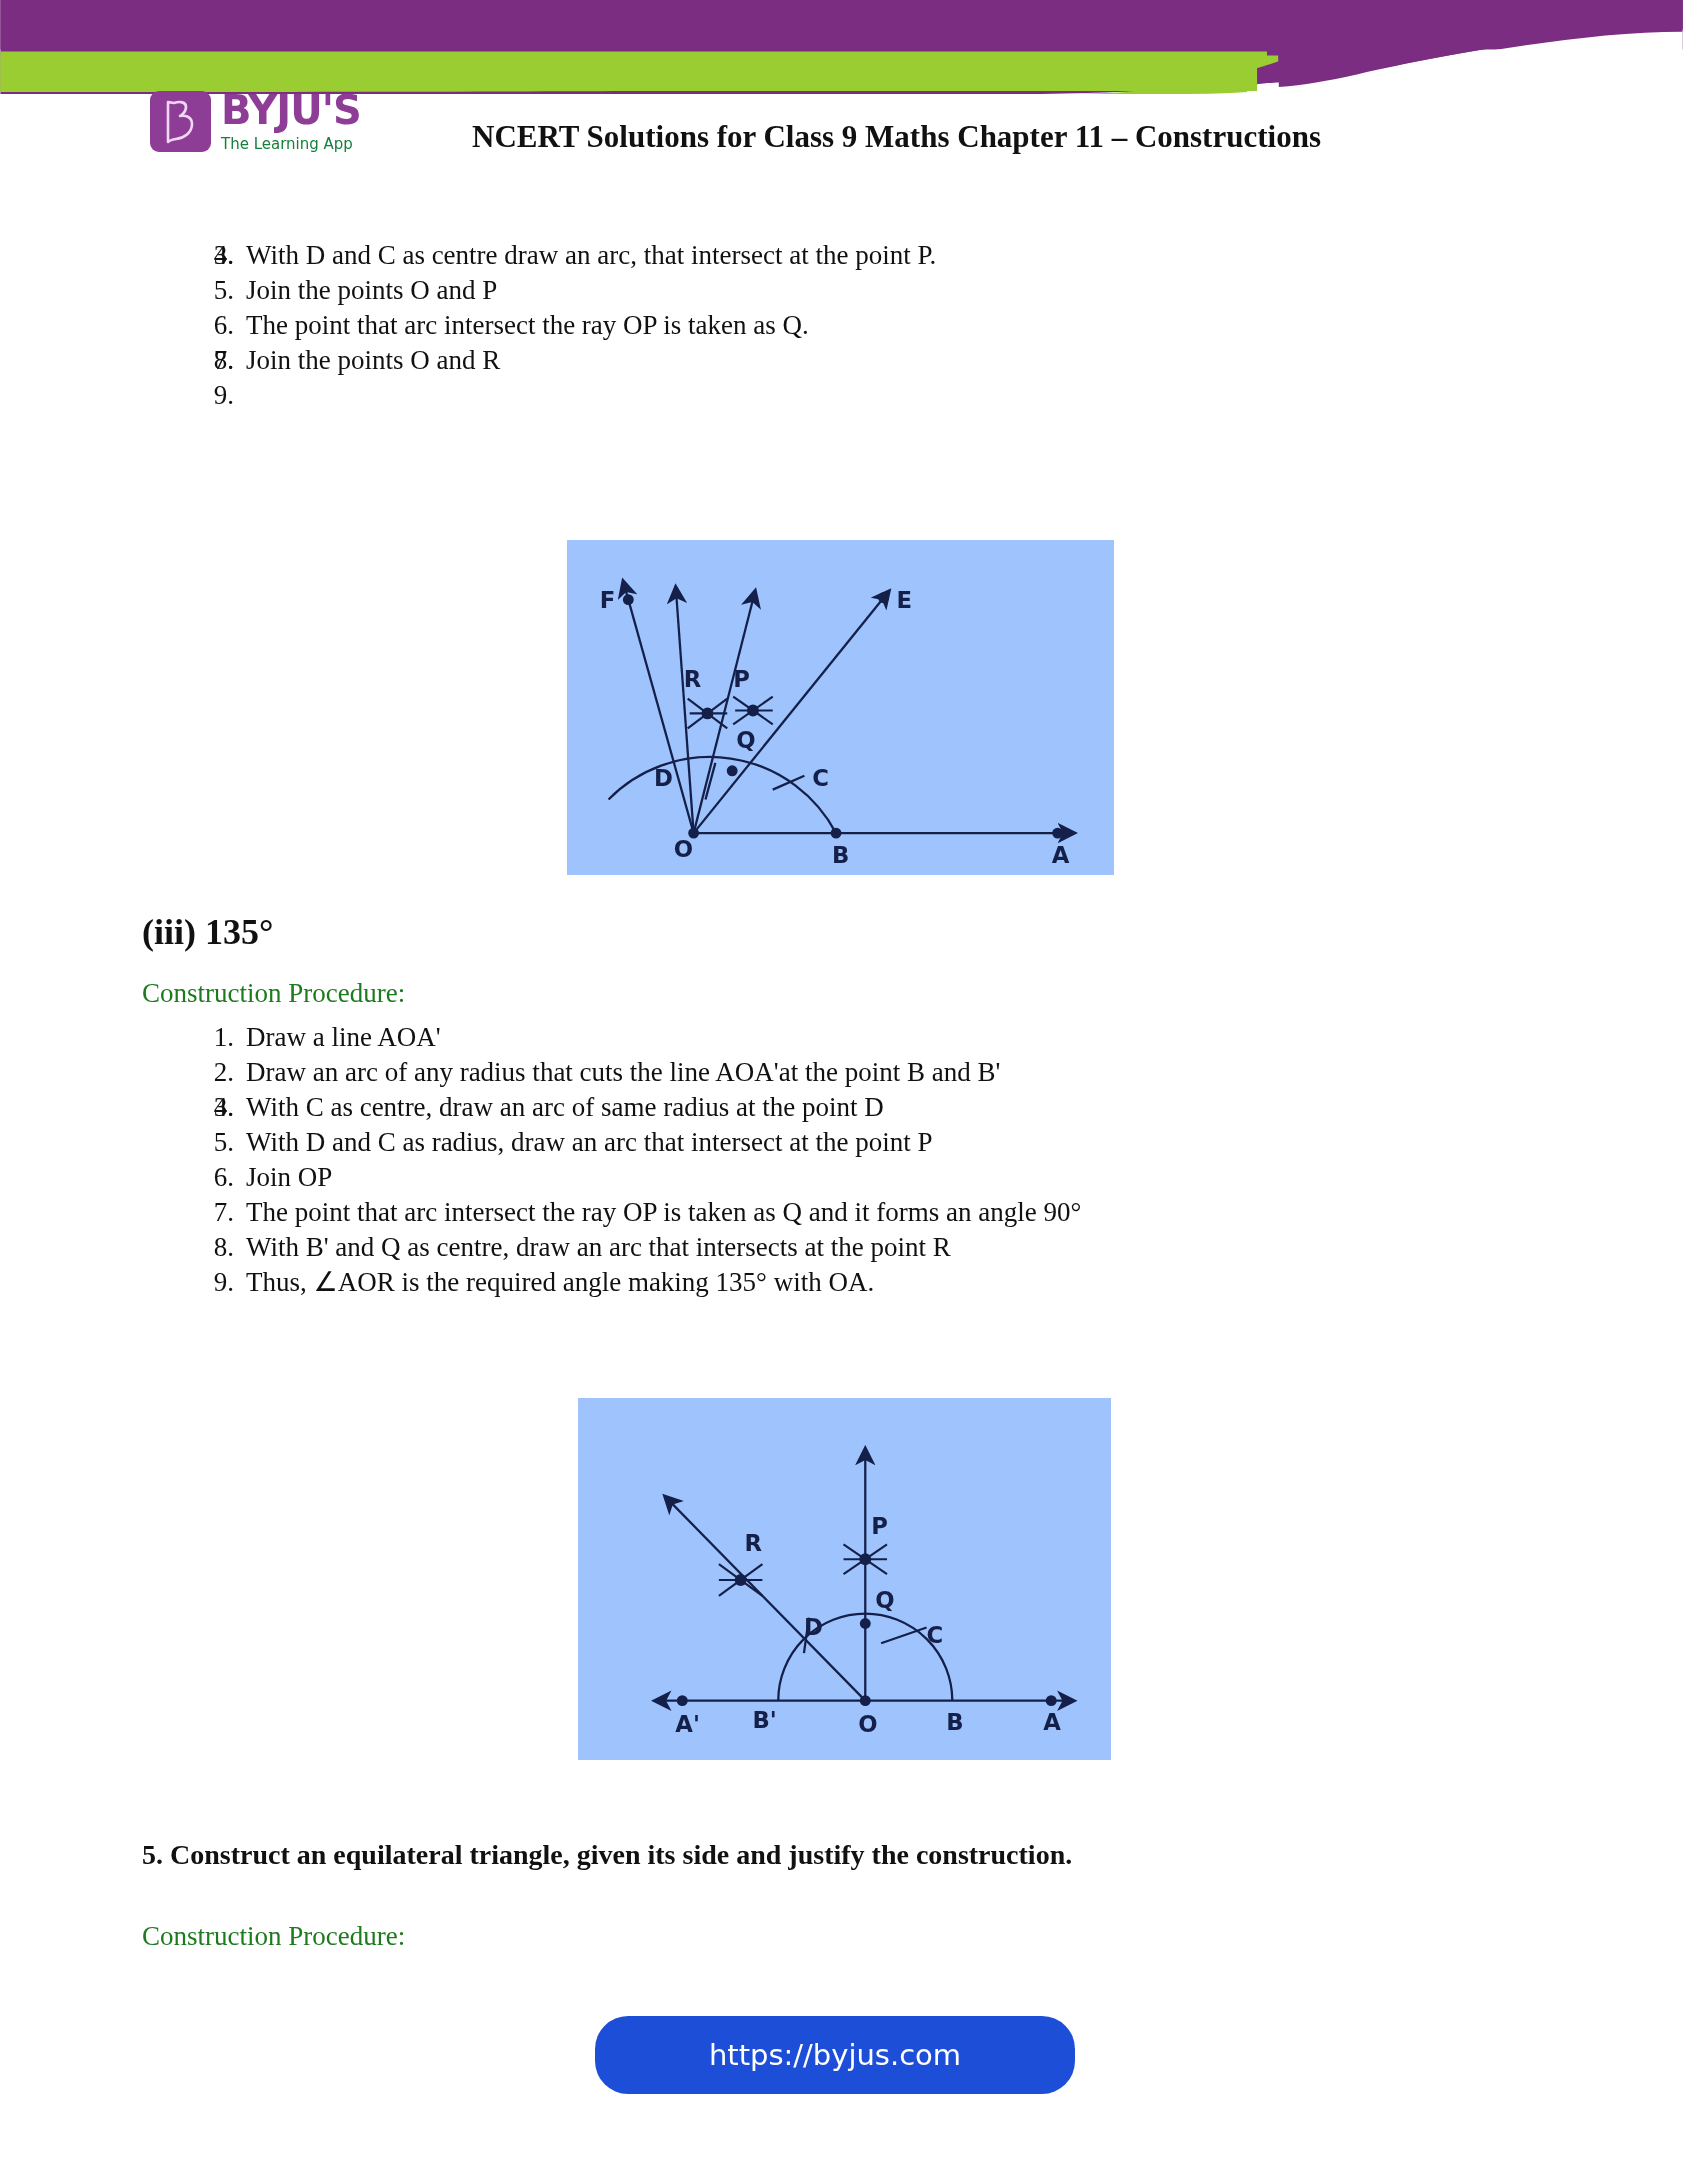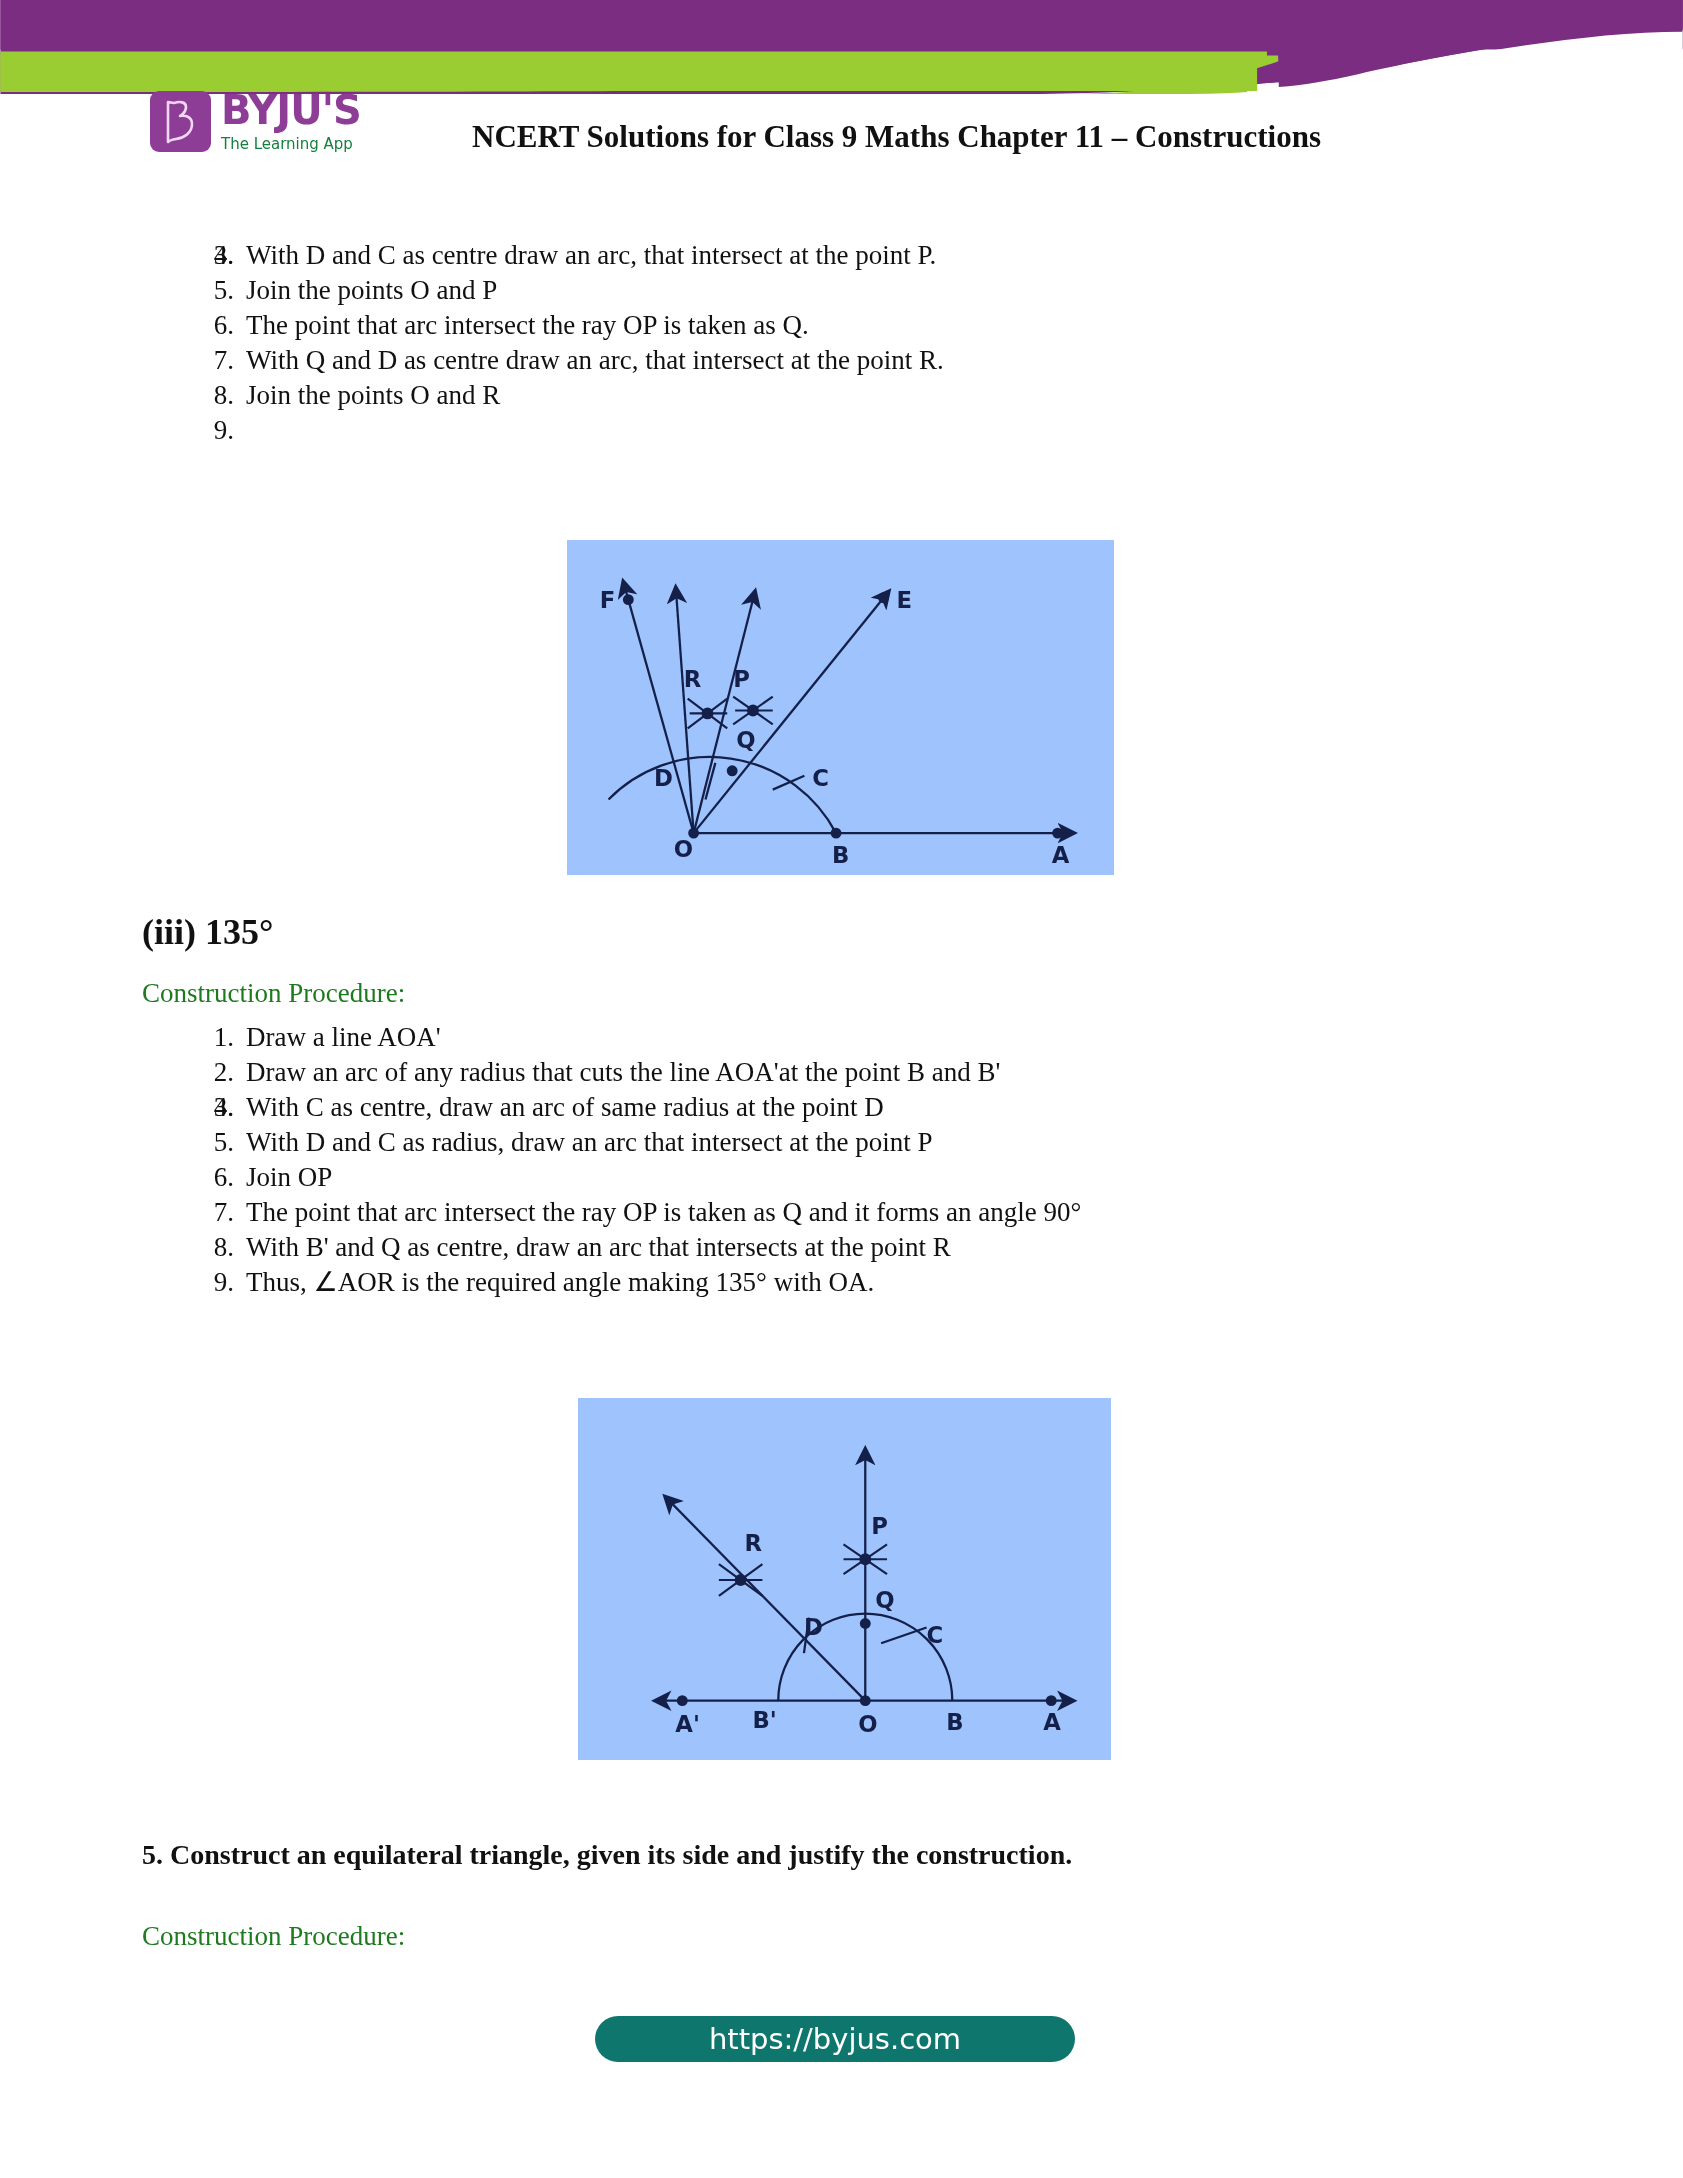--- a/index.html
+++ b/index.html
@@ -146,22 +146,22 @@
   .h-iii   { left: 142px; top: 673px; }
   .proc-1  { left: 142px; top: 740px; }
   .list-block-2 { position: absolute; left: 190px; top: 782px; width: 1109px; }
   .q5      { left: 142px; top: 1601px; }
   .proc-2  { left: 142px; top: 1683px; }
 
   
   .footer-btn {
     position: absolute;
     left: 595px; top: 2016px;
-    width: 480px; height: 46px;
-    background: #0f766e;
+    width: 480px; height: 78px;
+    background: #1d4ed8;
     border-radius: 33px;
     display: flex;
     align-items: center;
     justify-content: center;
     border: none;
     padding: 0;
   }
   .footer-btn span {
     font-family: "DejaVu Sans", sans-serif;
     font-size: 29px;
@@ -205,21 +205,21 @@
   <div class="page-title">NCERT Solutions for Class 9 Maths Chapter 11 – Constructions</div>
 </div>
 
 <div class="content">
 
   <ol class="steps list-block-1">
     <li><span class="num">3.</span></li>
     <li><span class="num">4.</span><span>With D and C as centre draw an arc, that intersect at the point P.</span></li>
     <li><span class="num">5.</span><span>Join the points O and P</span></li>
     <li><span class="num">6.</span><span>The point that arc intersect the ray OP is taken as Q.</span></li>
-    <li><span class="num">7.</span><span>With Q and D as centre draw an arc, that intersect at the point R.</span></li>
+    <li><span class="num">7.</span></li>
     <li><span class="num">8.</span><span>Join the points O and R</span></li>
     <li><span class="num">9.</span></li>
   </ol>
 
   <div class="figure fig1">
     <svg width="547" height="335" viewBox="0 0 553 338" xmlns="http://www.w3.org/2000/svg">
       <defs>
         <marker id="ah1" markerWidth="9" markerHeight="9" refX="7" refY="4.5" orient="auto">
           <path d="M0,0 L9,4.5 L0,9 L2.4,4.5 Z" fill="#14204a"></path>
         </marker>

